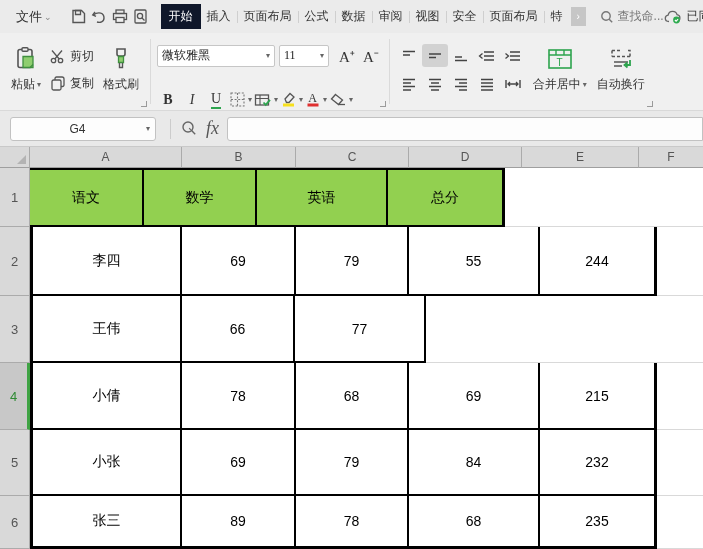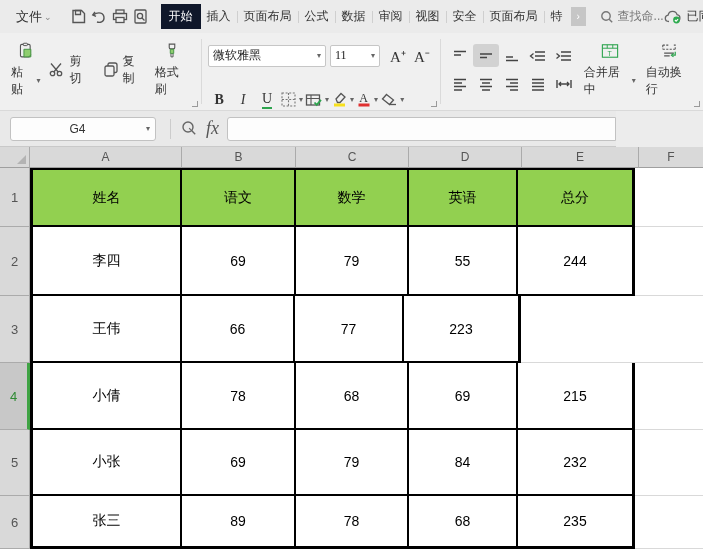--- a/index.html
+++ b/index.html
@@ -31,21 +31,21 @@
 
   
   #ribbon { position:absolute; top:33px; left:0; width:703px; height:78px; background:#f0f0f0;
             border-bottom:1px solid #d9d9d9; display:flex; align-items:stretch; }
   .rgroup { position:relative; display:flex; align-items:center; padding:5px 6px 9px 6px; }
   .rgroup-sep { width:1px; background:#dadada; margin:6px 0; }
   .corner-mark { position:absolute; right:3px; bottom:3px; width:6px; height:6px;
                  border-right:1px solid #9a9a9a; border-bottom:1px solid #9a9a9a; }
   .bigbtn { display:flex; flex-direction:column; align-items:center; justify-content:center; padding:2px 5px; border-radius:3px; cursor:pointer; height:60px; }
   .bigbtn .lbl { font-size:12px; color:#333; margin-top:4px; display:flex; align-items:center; }
-  .smallstack { display:flex; flex-direction:row; justify-content:center; gap:10px; margin:0 4px; }
+  .smallstack { display:flex; flex-direction:column; justify-content:center; gap:10px; margin:0 4px; }
   .smallbtn { display:flex; align-items:center; font-size:12px; color:#333; cursor:pointer; }
   .smallbtn .ic { margin-right:4px; display:flex; }
   .dd { font-size:8px; color:#666; margin-left:2px; }
 
   .fontgroup { display:flex; flex-direction:column; justify-content:center; gap:6px; }
   .frow { display:flex; align-items:center;margin-top:16px; }
   .combo { background:#fff; border:1px solid #c6c6c6; border-radius:2px; height:22px;
            display:flex; align-items:center; padding:0 4px; font-size:12px; color:#222; cursor:pointer; }
   .combo .dd { margin-left:auto; }
   .fontname { width:118px; margin-right:4px; }
@@ -56,21 +56,21 @@
   .fmtbtn.b { font-weight:bold; font-family:"Liberation Serif",serif; }
   .fmtbtn.i { font-style:italic; font-family:"Liberation Serif",serif; }
   .fmtbtn.u span { border-bottom:2px solid #2da44e; padding-bottom:0px; font-family:"Liberation Serif",serif; }
 
   .alngroup { display:flex; flex-direction:column; justify-content:center; gap:5px; margin-right:2px; }
   .alnrow { display:flex; }
   .alnbtn { width:26px; height:23px; display:flex; align-items:center; justify-content:center; border-radius:3px; cursor:pointer; }
   .alnbtn.selected { background:#d2d2d2; }
 
   
-  #formulabar { position:absolute; top:111px; left:0; width:616px; height:36px; background:#e9e9e9;
+  #formulabar { position:absolute; top:111px; left:0; width:703px; height:36px; background:#e9e9e9;
                 border-bottom:1px solid #c9c9c9; display:flex; align-items:center; }
   #namebox { width:146px; height:24px; margin-left:10px; background:#fdfdfd; border:1px solid #c2c2c2;
              border-radius:3px; display:flex; align-items:center; font-size:12px; color:#333; cursor:text; }
   #namebox .val { flex:1; text-align:center; }
   #namebox .dd { margin-right:5px; }
   .fb-sep { width:1px; height:20px; background:#cccccc; margin:0 10px 0 14px; }
   #fx-label { font-size:18px; font-style:italic; font-family:"Liberation Serif",serif; color:#555; margin:0 8px 0 8px; cursor:pointer; }
   #formula-input { flex:1; height:24px; background:#fdfdfd; border:1px solid #c2c2c2; border-radius:3px 0 0 3px;
                    margin-right:0; font-size:12px; padding:0 6px; color:#000; cursor:text; }
 
@@ -84,21 +84,21 @@
              border-right:1px solid #ababab; border-bottom:1px solid #9f9f9f; background:#d9d9d9; cursor:pointer; }
   .row { display:flex; }
   .rowhead { width:30px; background:#d9d9d9; border-right:1px solid #ababab; border-bottom:1px solid #ababab;
              display:flex; align-items:center; justify-content:center; font-size:13px; color:#555; cursor:pointer; }
   .rowhead.active { background:#c8c8c8; color:#2f8a34; border-right:3px solid #3fa344; }
   .cell { display:flex; align-items:center; justify-content:center; font-size:14px; color:#000; background:#fff;
           border-right:2px solid #000; border-bottom:2px solid #000; cursor:cell; }
   .cell.cA { width:152px; border-left:3px solid #000; }
   .cell.cB { width:114px; }
   .cell.cC { width:113px; }
-  .cell.cD { width:109px; }
+  .cell.cD { width:131px; }
   .cell.cE { width:117px; border-right:3px solid #000; }
   .cell.hdr { background:#92d050; }
   .row.top .cell { border-top:2px solid #000; }
   .row.bottom .cell { border-bottom:3px solid #000; }
   .ffill { flex:1; background:#fff; border-bottom:1px solid #d9d9d9; cursor:cell; }
 
   .w-A{width:152px;} .w-B{width:114px;} .w-C{width:113px;} .w-D{width:113px;} .w-E{width:117px;} .w-F{flex:1; border-right:none;}
   .h-r1{height:59px;} .h-r2{height:69px;} .h-r3{height:67px;} .h-r4{height:67px;} .h-r5{height:66px;} .h-r6{height:53px;}
 </style>
 </head>
@@ -405,21 +405,20 @@
       <div class="colhead w-A">A</div>
       <div class="colhead w-B">B</div>
       <div class="colhead w-C">C</div>
       <div class="colhead w-D">D</div>
       <div class="colhead w-E">E</div>
       <div class="colhead w-F">F</div>
     </div>
 
     <div class="row top h-r1">
       <div class="rowhead">1</div>
-      <div class="cell cA hdr">姓名</div>
       <div class="cell cB hdr">语文</div>
       <div class="cell cC hdr">数学</div>
       <div class="cell cD hdr">英语</div>
       <div class="cell cE hdr">总分</div>
       <div class="ffill"></div>
     </div>
 
     <div class="row h-r2">
       <div class="rowhead">2</div>
       <div class="cell cA">李四</div>
@@ -428,21 +427,20 @@
       <div class="cell cD">55</div>
       <div class="cell cE">244</div>
       <div class="ffill"></div>
     </div>
 
     <div class="row h-r3">
       <div class="rowhead">3</div>
       <div class="cell cA">王伟</div>
       <div class="cell cC">66</div>
       <div class="cell cD">77</div>
-      <div class="cell cE">223</div>
       <div class="ffill"></div>
     </div>
 
     <div class="row h-r4">
       <div class="rowhead active">4</div>
       <div class="cell cA">小倩</div>
       <div class="cell cB">78</div>
       <div class="cell cC">68</div>
       <div class="cell cD">69</div>
       <div class="cell cE">215</div>

